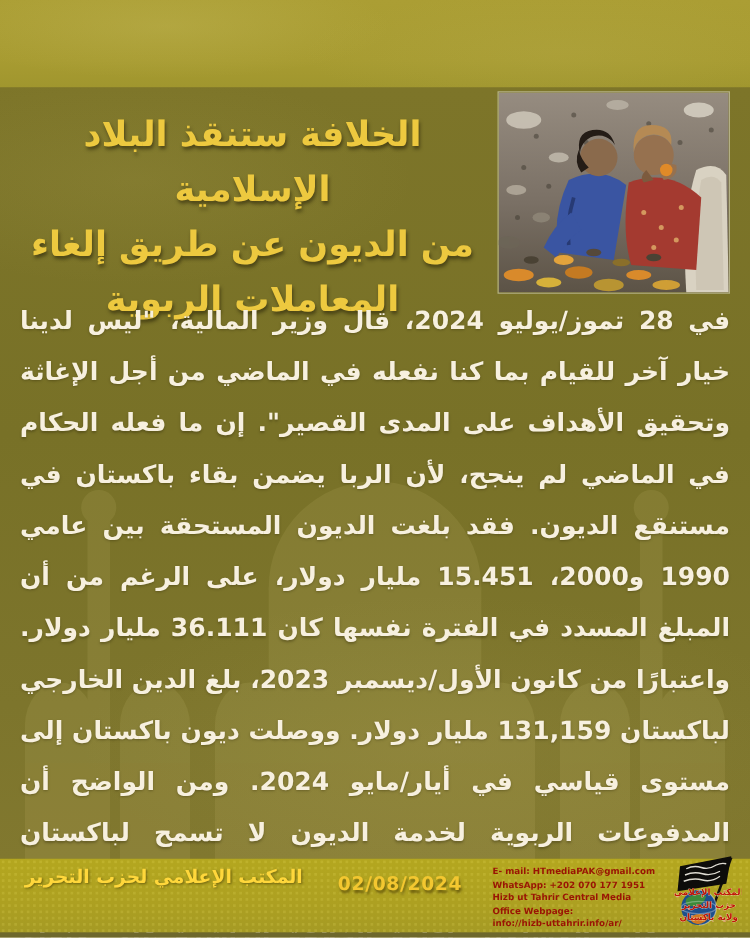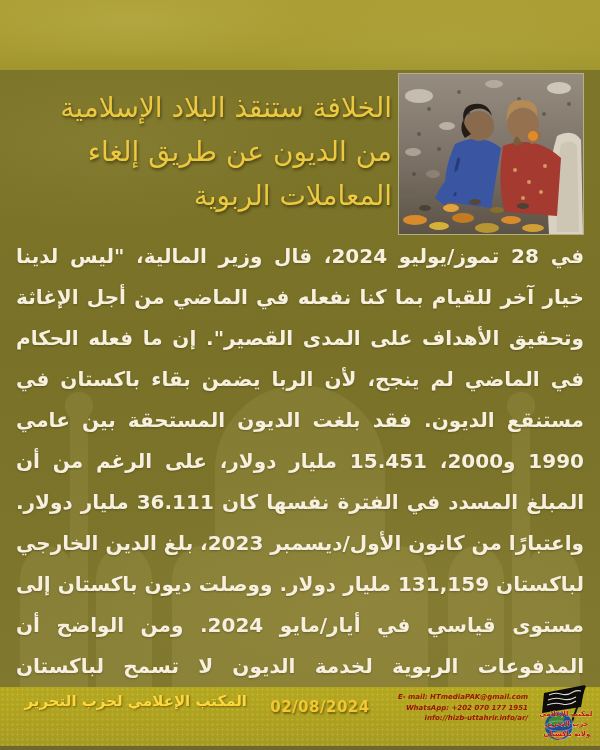--- a/index.html
+++ b/index.html
@@ -21,22 +21,22 @@
     position:absolute; top:70px; left:0; width:600px; height:617px;
     background:
       radial-gradient(ellipse 320px 120px at 18% 12%, rgba(175,165,85,0.16), rgba(175,165,85,0) 70%),
       radial-gradient(ellipse 400px 160px at 60% 85%, rgba(185,172,95,0.12), rgba(185,172,95,0) 75%),
       linear-gradient(180deg,#7d7529 0%,#787127 45%,#7d752c 80%,#81782f 100%);
   }
   .watermark { position:absolute; top:250px; left:0; width:600px; height:437px; opacity:0.10; }
   
   .title {
     position:absolute; top:86px; left:12px; width:380px;
-    direction:rtl; 
-    color:#edc93f; font-weight:normal; font-size:28px; line-height:44px;
+    direction:rtl; text-align:center;
+    color:#edc93f; font-weight:bold; font-size:28px; line-height:44px;
     text-shadow:1px 2px 3px rgba(32,28,6,0.55);
   }
   
   .photo {
     position:absolute; left:398px; top:73px; width:184px; height:160px;
     border:1px solid rgba(225,225,205,0.55); box-sizing:content-box;
   }
   .photo svg { display:block; }
   
   .body-text {
@@ -48,32 +48,32 @@
   
   .footer {
     position:absolute; top:687px; left:0; width:600px; height:59px;
     background:
       radial-gradient(rgba(255,245,120,0.14) 1px, rgba(0,0,0,0) 1.4px),
       linear-gradient(180deg,#b4a71f 0%,#ada021 60%,#a59a24 100%);
     background-size:5px 5px, 100% 100%;
   }
   .org {
     position:absolute; top:3px; left:15px; width:232px;
-    direction:rtl; text-align:right;
+    direction:rtl; text-align:center;
     color:#ffd73b; font-size:15px; line-height:23px; font-weight:bold;
     text-shadow:1px 1px 2px rgba(60,50,0,0.55);
   }
   .date {
     position:absolute; top:11px; left:246px; width:148px; text-align:center;
     color:#f3c730; font-size:15px; font-weight:bold; letter-spacing:0.5px;
     text-shadow:1px 2px 2px rgba(70,55,0,0.6);
   }
   .contact {
-    position:absolute; top:5px; left:394px; width:134px; text-align:right;
-    color:#9a1404; font-size:7px; line-height:10.5px; font-weight:bold;font-style:italic;
+    position:absolute; top:5px; left:394px; width:134px; text-align:left;
+    color:#9a1404; font-size:7px; line-height:10.5px; font-weight:bold;
   }
   .logo { position:absolute; top:-4px; left:539px; width:54px; height:64px; }
   .bottom-strip {
     position:absolute; top:746px; left:0; width:600px; height:4px; background:#6e682c;
   }
 </style>
 </head>
 <body>
 
 <div class="poster">
@@ -189,20 +189,21 @@
   <div class="body-text">في 28 تموز/يوليو 2024، قال وزير المالية، "ليس لدينا خيار آخر للقيام بما كنا نفعله في الماضي من أجل الإغاثة وتحقيق الأهداف على المدى القصير". إن ما فعله الحكام في الماضي لم ينجح، لأن الربا يضمن بقاء باكستان في مستنقع الديون. فقد بلغت الديون المستحقة بين عامي 1990 و2000، 15.451 مليار دولار، على الرغم من أن المبلغ المسدد في الفترة نفسها كان 36.111 مليار دولار.  واعتبارًا من كانون الأول/ديسمبر 2023، بلغ الدين الخارجي لباكستان 131,159 مليار دولار. ووصلت ديون باكستان إلى مستوى قياسي في أيار/مايو 2024. ومن الواضح أن المدفوعات الربوية لخدمة الديون لا تسمح لباكستان بالهروب من الديون المتزايدة. ولكن هناك خيار وهو أنه يجب على المسلمين إقامة الخلافة الراشدة على منهاج النبوة التي ستبطل إثم الربا وتمحقه.</div>
 
   <div class="footer">
     <div class="org">
       <div>المكتب الإعلامي لحزب التحرير</div>
     </div>
     <div class="date">02/08/2024</div>
     <div class="contact">
       <div>E- mail: HTmediaPAK@gmail.com</div>
       <div>WhatsApp: +202 070 177 1951</div>
+      <div>Hizb ut Tahrir Central Media Office Webpage:</div>
       <div>info://hizb-uttahrir.info/ar/</div>
     </div>
     <div class="logo">
       <svg width="54" height="64" viewBox="0 0 54 64">
 
         <line x1="46" y1="3" x2="31" y2="44" stroke="#14110c" stroke-width="2"></line>
 
         <path d="M5 10 L46 2 L42 24 L3 30 Z" fill="#0d0c0a"></path>
         <g stroke="#f5f2e8" stroke-width="1.1" fill="none" opacity="0.9">
           <path d="M10 12 q6 -3 12 -1 q6 2 12 -2 q4 -2 8 -1"></path>

